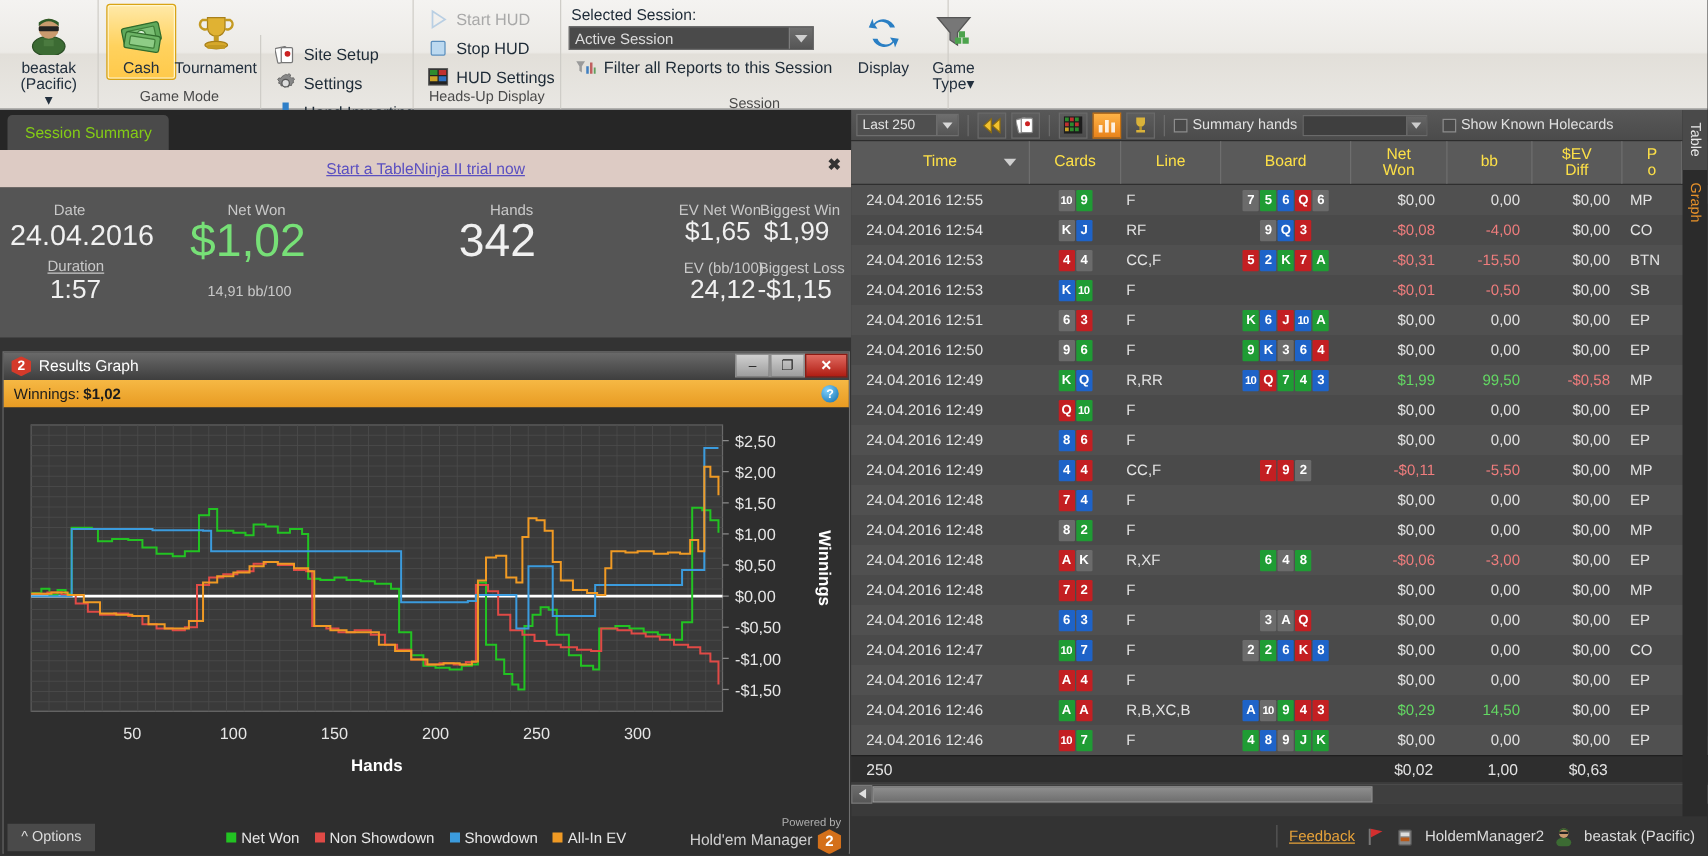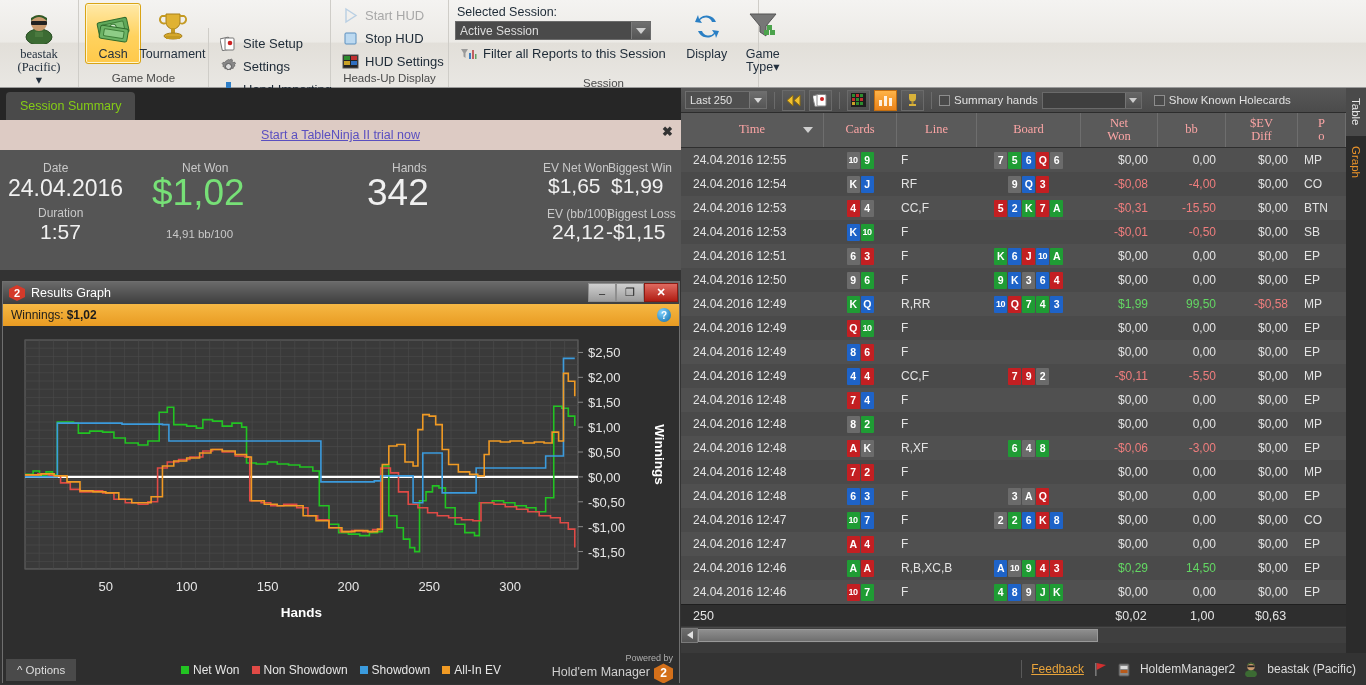--- a/index.html
+++ b/index.html
@@ -116,23 +116,23 @@
   .mhcombo { width:100px; height:17px; background:#3f3f3f; border:1px solid #6a6a6a; position:relative; }
   .mhcombo .a { position:absolute; right:0; top:0; bottom:0; width:16px;
                 background:linear-gradient(to bottom,#666,#505050); border-left:1px solid #747474;
                 display:flex; align-items:center; justify-content:center; }
   .mhcombo .a::after { content:""; border-left:4px solid transparent; border-right:4px solid transparent;
                        border-top:5px solid #cbcbcb; }
 
   
   #gridhead { height:35px; background:#5a5a5a; display:flex; align-items:stretch;
               border-bottom:1px solid #2f2f2f; }
-  .gh { display:flex; align-items:center; justify-content:center; color:#fca5a5; font-size:12.5px;
+  .gh { display:flex; align-items:center; justify-content:center; color:#fde047; font-size:12.5px;
         border-right:1px solid #6e6e6e; text-align:center; line-height:1.05; cursor:pointer;
-        position:relative;font-family:Liberation Serif, serif; }
+        position:relative; }
   .gh .two { display:flex; flex-direction:column; align-items:center; }
   #gridbody { position:relative; height:456px; overflow:hidden; background:#4d4d4d; }
   .row { display:flex; align-items:center; height:24px; font-size:12px; color:#e3e3e3; }
   .row.alt { background:#4a4a4a; }
   .row.even { background:#505050; }
   .c { display:flex; align-items:center; height:24px; overflow:hidden; }
   .c.right { justify-content:flex-end; padding-right:10px; }
   .c.center { justify-content:center; }
   .c.left { padding-left:12px; }
   .money.pos_v { color:#63d863; }
@@ -171,21 +171,21 @@
                gap:9px; padding-right:10px; font-size:12px; color:#dcdcdc; }
   #statusbar .vs { width:1px; height:18px; background:#595959; }
   .fb { color:#e8a33a; text-decoration:underline; cursor:pointer; }
   svg { display:block; }
 </style>
 </head>
 <body>
 
 <div id="ribbon">
 
-  <div class="rgroup" style="width:78px;font-family:Liberation Serif, serif;">
+  <div class="rgroup" style="width:78px;">
     <div class="rgroup-body" style="justify-content:center;">
       <div class="bigbtn" style="min-width:66px;">
         <span class="ico">
           <svg width="34" height="34" viewBox="0 0 34 34">
             <ellipse cx="17" cy="27" rx="13" ry="8" fill="#3c6b33"></ellipse>
             <ellipse cx="17" cy="27" rx="13" ry="8" fill="none" stroke="#2c4f26"></ellipse>
             <circle cx="17" cy="13" r="8" fill="#c99a6e"></circle>
             <path d="M9 11 Q17 3 25 11 L25 8 Q17 2 9 8 Z" fill="#2f5a28"></path>
             <rect x="9" y="11" width="16" height="4" rx="1" fill="#222"></rect>
             <rect x="13" y="22" width="8" height="5" fill="#4a7a3f"></rect>
@@ -361,21 +361,21 @@
   </div>
 
   <div id="promo">
     <a>Start a TableNinja II trial now</a>
     <span class="x">✖</span>
   </div>
 
   <div id="summary">
     <span class="sm-lbl" style="left:43px; top:11px;">Date</span>
     <span class="sm-val" style="left:8px; top:25px; font-size:23px;">24.04.2016</span>
-    <span class="sm-lbl" style="left:38px; top:56px;">Duration</span>
+    <span class="sm-lbl" style="left:38px; top:56px;text-decoration:underline;">Duration</span>
     <span class="sm-val" style="left:40px; top:70px; font-size:21px;">1:57</span>
 
     <span class="sm-lbl" style="left:182px; top:11px;">Net Won</span>
     <span class="sm-val" style="left:152px; top:22px; font-size:37px; color:#77e077;">$1,02</span>
     <span class="sm-lbl" style="left:166px; top:78px; font-size:11.5px;">14,91 bb/100</span>
 
     <span class="sm-lbl" style="left:392px; top:11px;">Hands</span>
     <span class="sm-val" style="left:367px; top:22px; font-size:37px;">342</span>
 
     <span class="sm-lbl" style="left:543px; top:11px;">EV Net Won</span>

